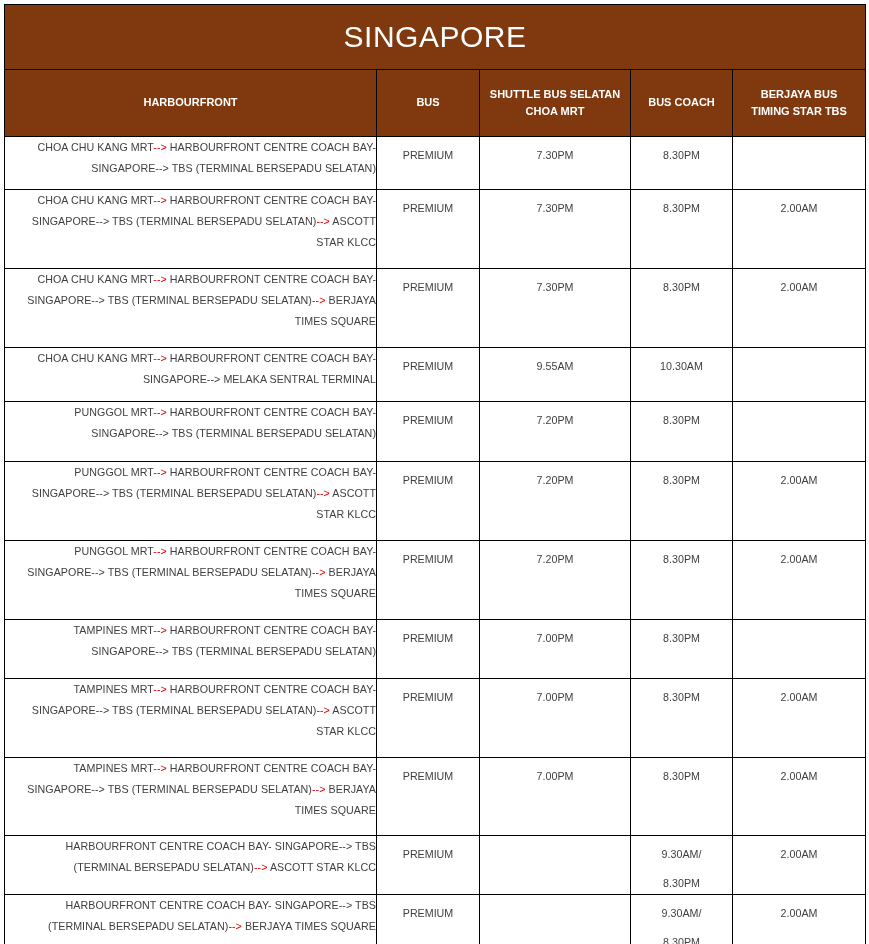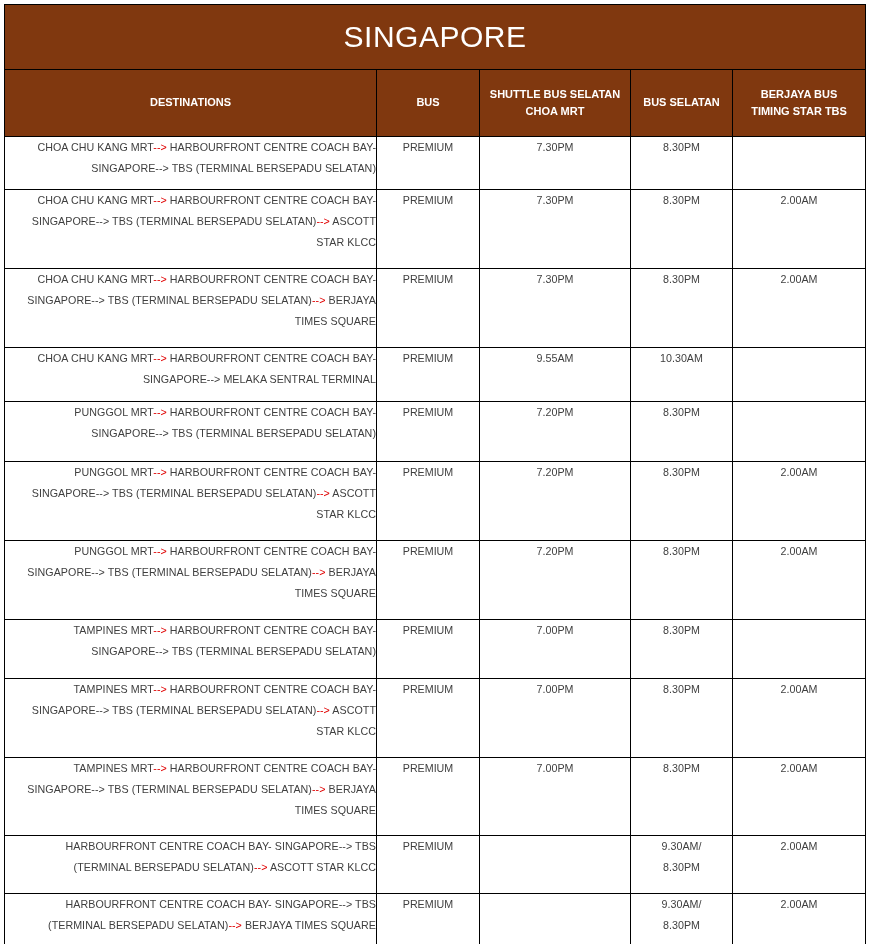--- a/index.html
+++ b/index.html
@@ -71,21 +71,21 @@
     letter-spacing: 0.05px;
   }
   td.ctr {
     color: #3f3f3f;
     font-size: 10.7px;
     line-height: 1.95;
     text-align: center;
     vertical-align: top;
     padding: 8px 3px 6px 3px;
   }
-  td.ctr .sub { display: block; }
+  td.ctr .sub { display: block; margin-top: 8px; }
   .arrow { color: #e00000; }
   
   col.c-dest { width: 372px; }
   col.c-bus  { width: 103px; }
   col.c-sbm  { width: 151px; }
   col.c-bt   { width: 102px; }
   col.c-sbt  { width: 133px; }
   
   tr.r0 td { height: 52px; }
   tr.r1 td { height: 78px; }
@@ -113,31 +113,31 @@
         <col class="c-sbt">
     </colgroup>
     <tbody>
       <tr class="title-row">
         <td colspan="5">
           <span class="title-text">SINGAPORE</span>
         </td>
       </tr>
       <tr class="head-row">
         <th>
-          <span class="hdr-line">DESTINATIONS</span>
+          <span class="hdr-line">HARBOURFRONT</span>
         </th>
         <th>
           <span class="hdr-line">BUS</span>
         </th>
         <th>
           <span class="hdr-line">SHUTTLE BUS SELATAN</span>
           <span class="hdr-line">CHOA MRT</span>
         </th>
         <th>
-          <span class="hdr-line">BUS SELATAN</span>
+          <span class="hdr-line">BUS COACH</span>
         </th>
         <th>
           <span class="hdr-line">BERJAYA BUS</span>
           <span class="hdr-line">TIMING STAR TBS</span>
         </th>
       </tr>
     </tbody>
     <tbody id="rows-body">
         <tr class="r0">
           <td class="dest"><span>CHOA CHU KANG MRT</span><span class="arrow">--&gt;</span><span> HARBOURFRONT CENTRE COACH BAY- SINGAPORE--&gt; TBS (TERMINAL BERSEPADU SELATAN)</span></td>

